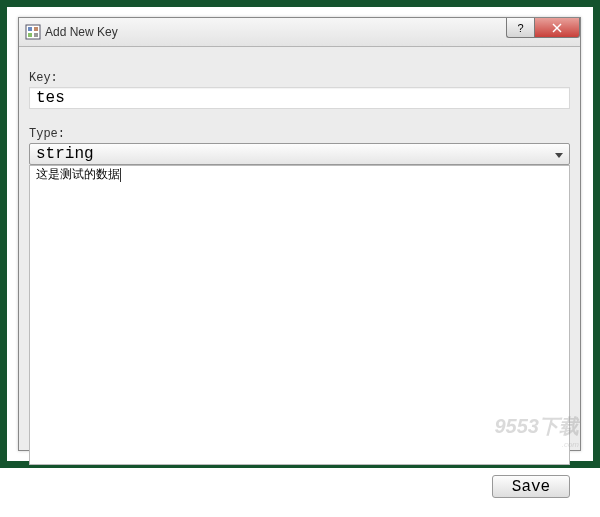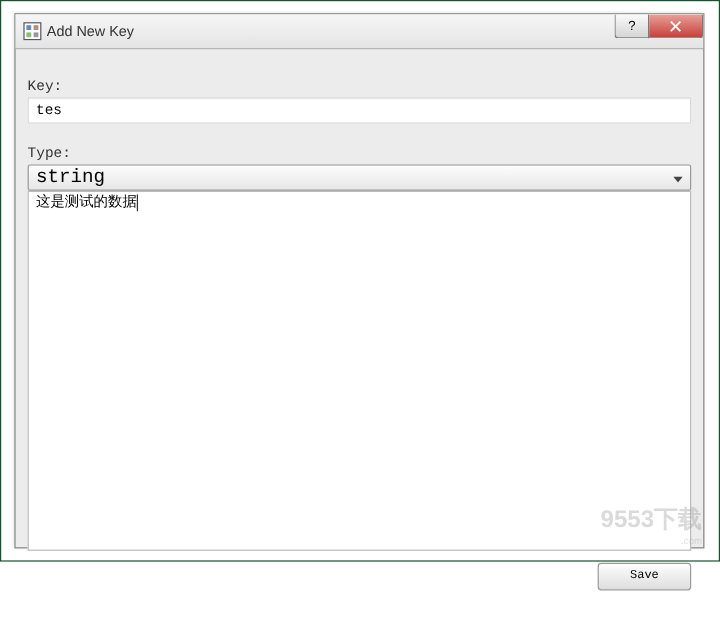--- a/index.html
+++ b/index.html
@@ -9,21 +9,21 @@
     }
     body {
       font-family: "Segoe UI", Tahoma, sans-serif;
       font-size: 12px;
       background: #fff;
       width: 600px;
       height: 517px;
       position: relative;
     }
     .outer-border {
-      border: 1px solid #14532d;
+      border: 7px solid #14532d;
       width: 600px;
       height: 468px;
       position: relative;
     }
     .window {
       background: #ececec;
       border: 1px solid #888;
       position: absolute;
       left: 11px;
       top: 10px;
@@ -89,21 +89,21 @@
       color: #333;
       margin-top: 18px;
       margin-bottom: 2px;
       font-family: Liberation Mono, monospace;
     }
     .text-input {
       width: 100%;
       height: 22px;
       border: 1px solid #d8d8d8;
       padding: 2px 6px;
-      font-size: 12px;
+      font-size: 16px;
       font-family: "Courier New", monospace;
       box-shadow: inset 0 1px 1px rgba(0,0,0,0.05);
     }
     .select-wrap {
       width: 100%;
       height: 22px;
       border: 1px solid #999;
       border-radius: 2px;
       background: linear-gradient(to bottom, #fdfdfd, #e6e6e6);
       display: flex;
@@ -139,32 +139,33 @@
       justify-content: flex-end;
       gap: 8px;
       margin-top: 10px;
     }
     .btn {
       min-width: 78px;
       height: 23px;
       border: 1px solid #999;
       border-radius: 3px;
       background: linear-gradient(to bottom, #fdfdfd, #dedede);
-      font-size: 10px;
+      font-size: 16px;
       cursor: pointer;
       font-family: "Courier New", monospace;
       margin-left: 22px;
     }
     .watermark {
       position: absolute;
       right: 14px;
       bottom: 12px;
       font-size: 20px;
       font-weight: bold;
       color: rgba(150,150,150,0.35);
+      font-style: italic;
       pointer-events: none;
     }
     .watermark small {
       display: block;
       font-size: 8px;
       text-align: right;
       color: rgba(150,150,150,0.3);
       font-weight: normal;
     }
     .cursor-line {

